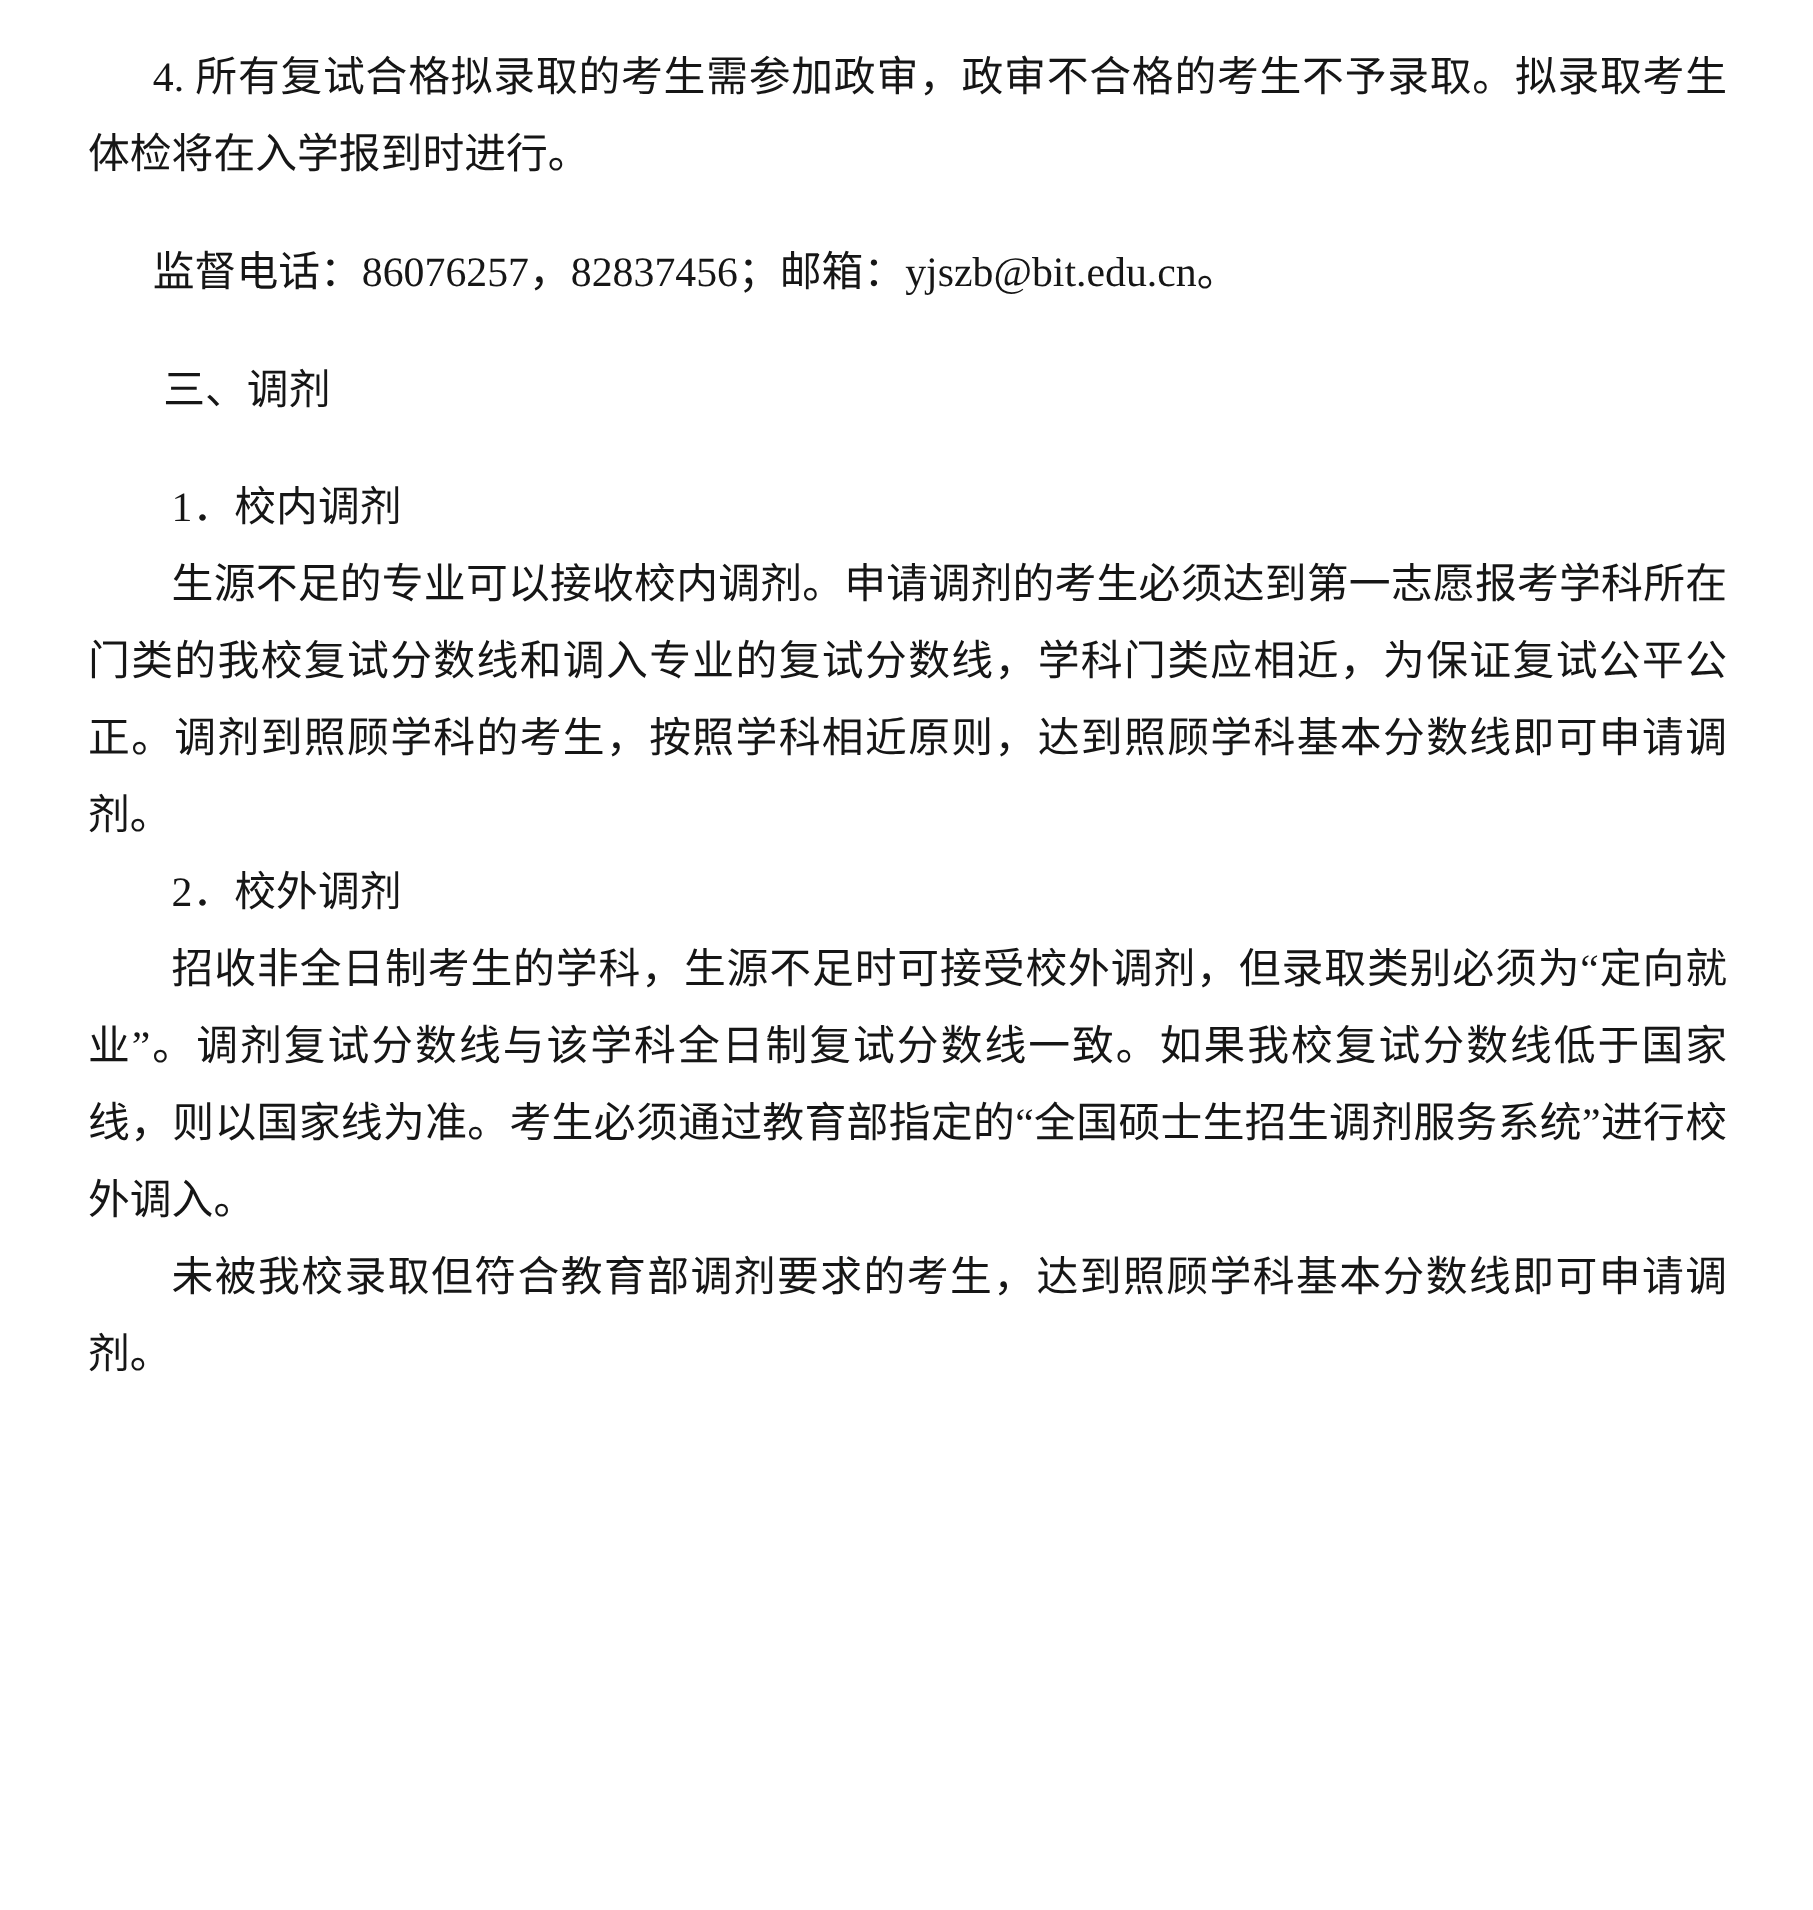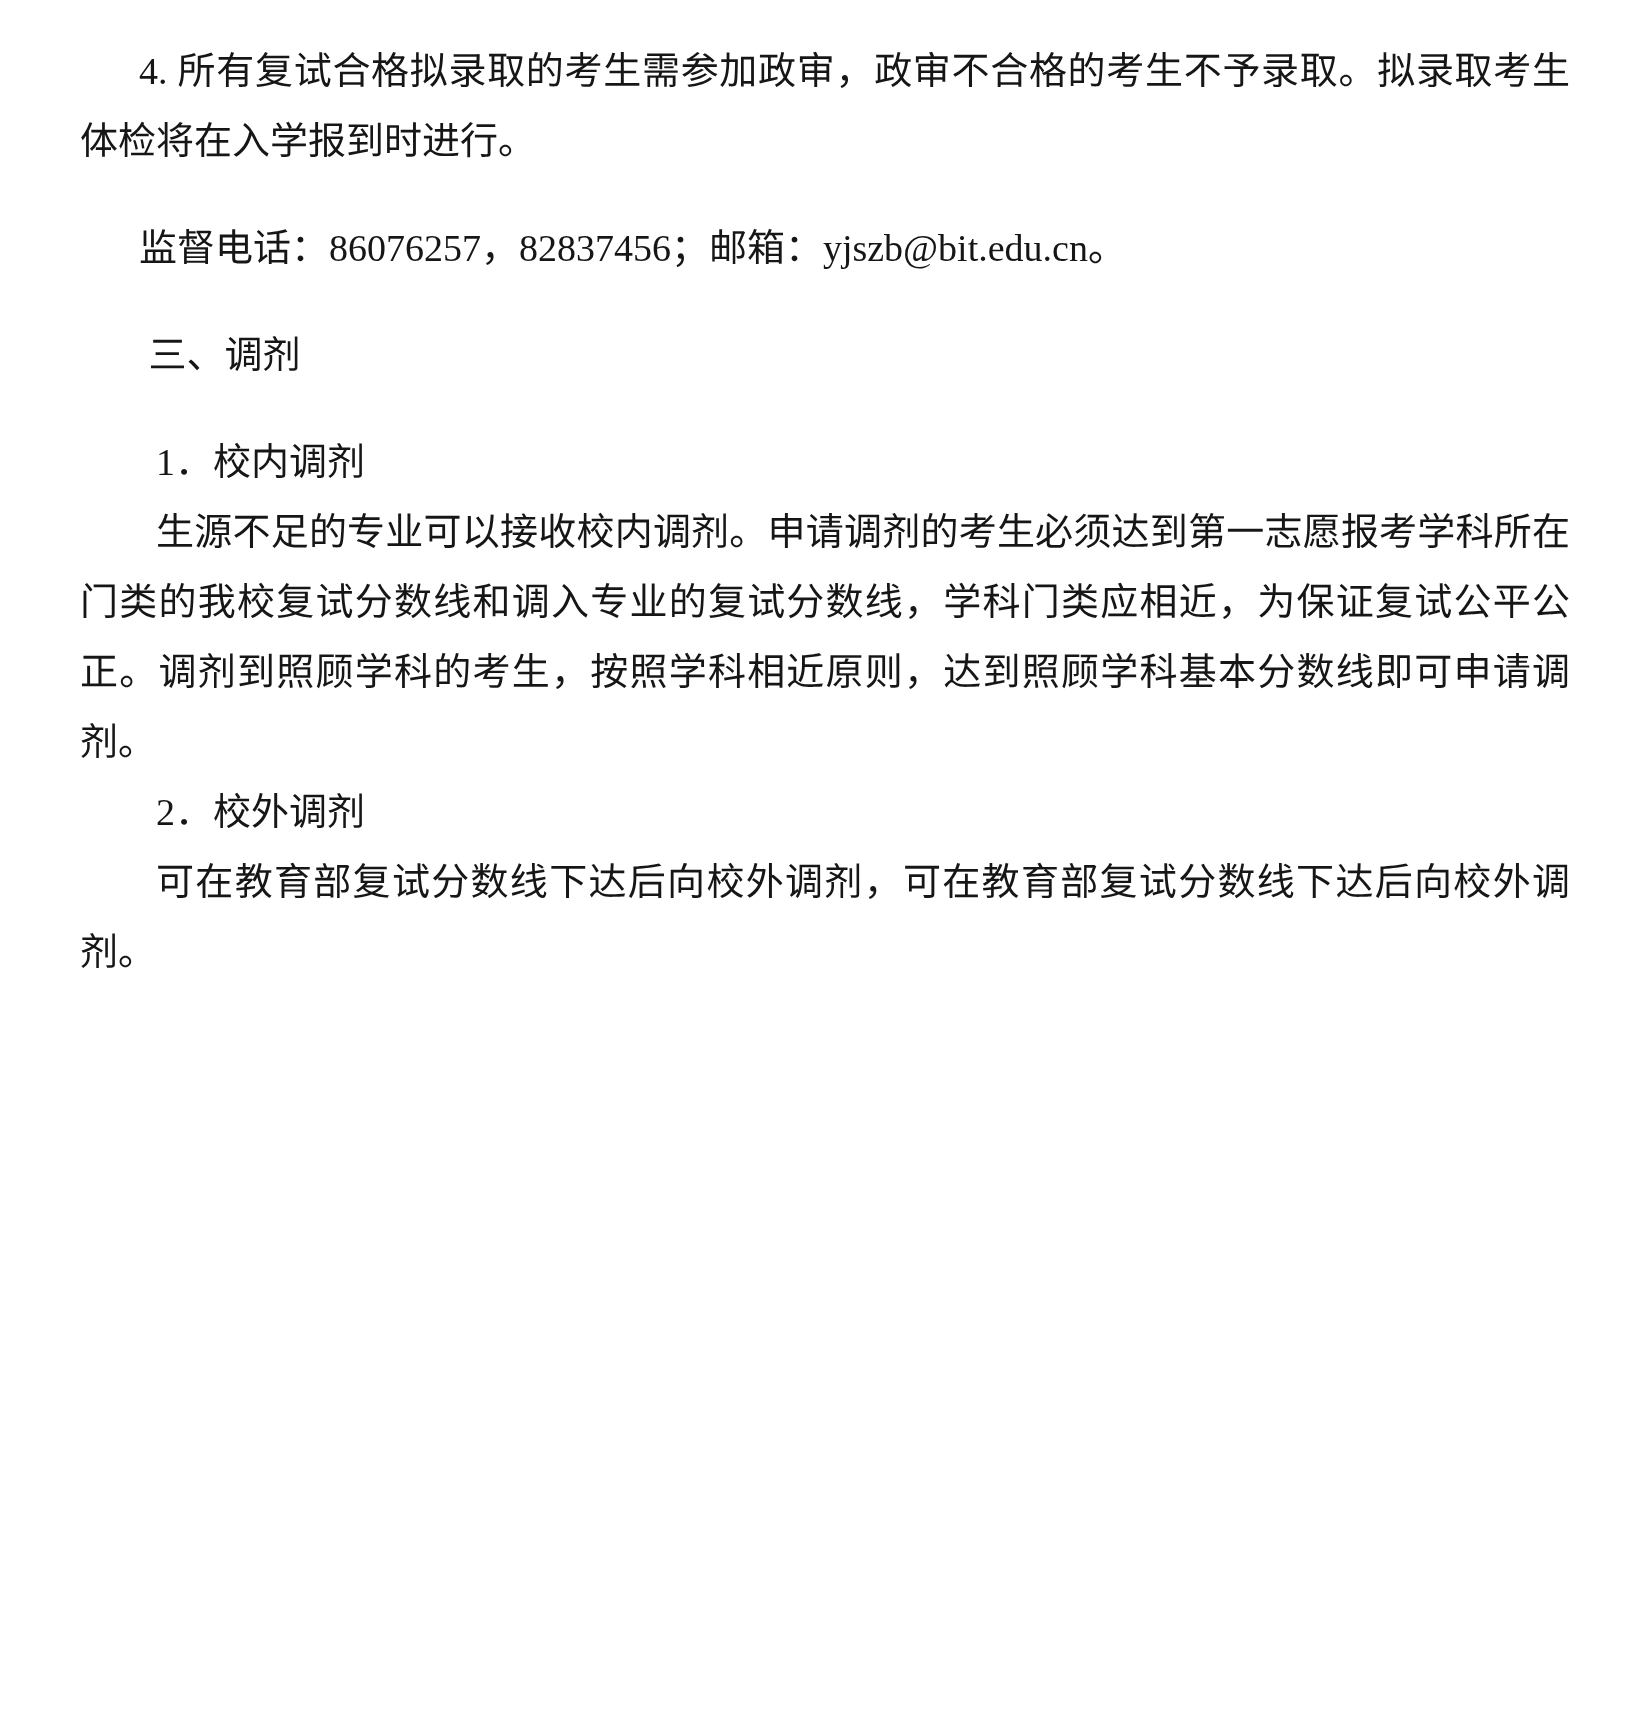--- a/index.html
+++ b/index.html
@@ -58,16 +58,17 @@
   <p class="para section-heading gap-after">三、调剂</p>
 
   <p class="para">1．校内调剂</p>
 
   <p class="para">生源不足的专业可以接收校内调剂。申请调剂的考生必须达到第一志愿报考学科所在门类的我校复试分数线和调入专业的复试分数线，学科门类应相近，为保证复试公平公正。调剂到照顾学科的考生，按照学科相近原则，达到照顾学科基本分数线即可申请调剂。</p>
 
 
 
   <p class="para">2．校外调剂</p>
 
+  <p class="para">招收非全日制考生的学科，生源不足时可接受校外调剂，但录取类别必须为“定向就业”。调剂复试分数线与该学科全日制复试分数线一致。如果我校复试分数线低于国家线，则以国家线为准。考生必须通过教育部指定的“全国硕士生招生调剂服务系统”进行校外调入。</p>
 
-  <p class="para">可在教育部复试分数线下达后向校外调剂，可在教育部复试分数线下达后向校外调剂。</p>
+  <p class="para">未被我校录取但符合教育部调剂要求的考生，达到照顾学科基本分数线即可申请调剂。</p>
 
 </div>
 
 </body></html>

